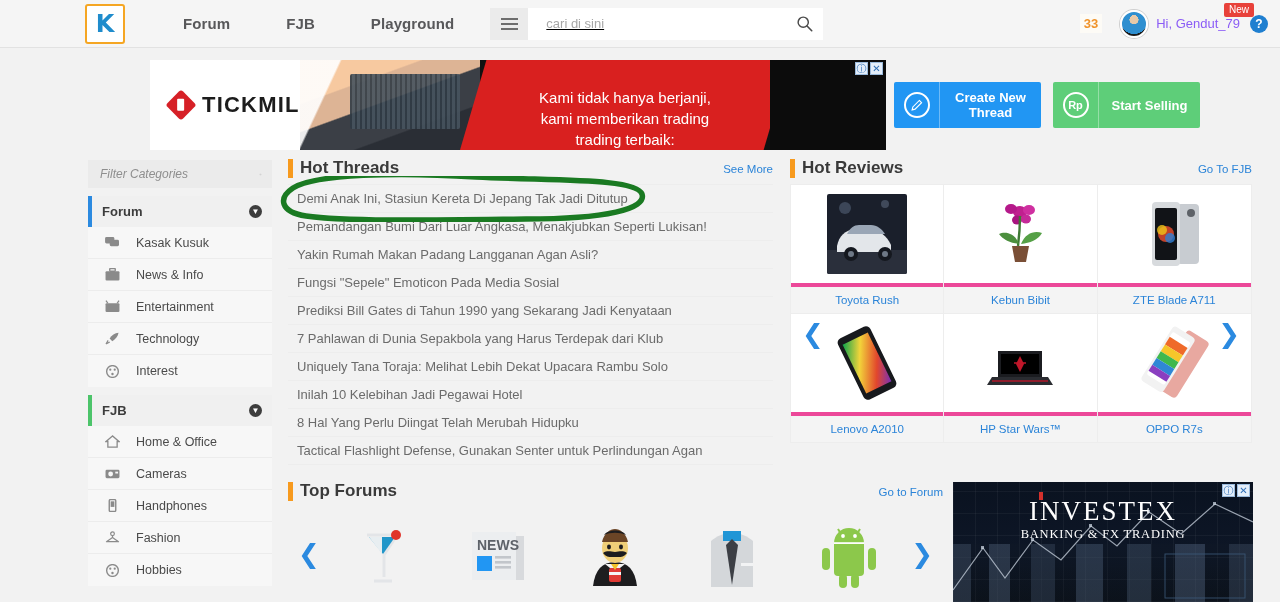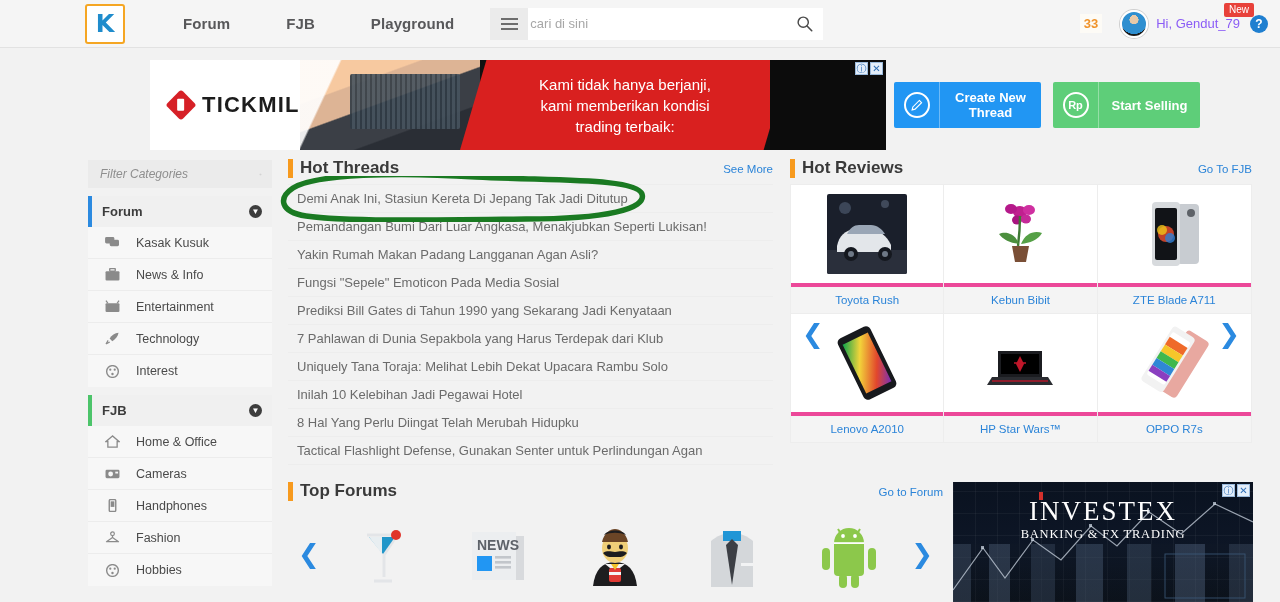--- a/index.html
+++ b/index.html
@@ -43,21 +43,21 @@
   }
   .hamburger {
     width: 38px; height: 32px; background: #ebebeb;
     display: flex; flex-direction: column; align-items: center;
     justify-content: center; gap: 3px; cursor: pointer;
   }
   .hamburger i { display:block; width: 17px; height: 2px; background: #6d6d6d; }
   .search-field {
     width: 295px; height: 32px; background: #fff;
     border: none; display: flex; align-items: center;
-    padding: 0 0; position: relative;
+    padding: 0 16px; position: relative; text-decoration: underline;
   }
   .search-input {
     border: none; outline: none; width: 250px;
     font-size: 13px; color: #555;
     font-family: "Liberation Sans", sans-serif;
     background: transparent;
   }
   .search-input::placeholder { color: #a7a7a7; }
   .search-icon {
     position: absolute; right: 10px; top: 7px;
@@ -128,21 +128,21 @@
   }
   .ad-photo::after {
     content:""; position:absolute; left:50px; top:14px; width:110px; height:55px;
     background: repeating-linear-gradient(90deg,#2f3a44 0 2px, #46535e 2px 5px);
     opacity:.9; border-radius:2px;
   }
   .ad-red {
     position: absolute; left: 310px; top: 0; width: 330px; height: 90px;
     background: #d9201f;
     clip-path: polygon(8% 0, 100% 0, 92% 100%, 0% 100%);
-    display: flex; align-items: center; justify-content: center;
+    display: flex; align-items: flex-end; justify-content: center;
   }
   .ad-red-text {
     color: #fff; font-size: 15px; line-height: 21px;
     text-align: center; font-family: "Liberation Sans", sans-serif;
   }
   .ad-black {
     position: absolute; left: 620px; top: 0; width: 116px; height: 90px;
     background: #0c0c0c;
   }
   .ad-ctrl {
@@ -399,21 +399,21 @@
 
   <div class="ad-banner">
     <div class="ad-left">
       <div class="tick-logo"></div>
       <span class="tick-name">TICKMILL</span>
     </div>
     <div class="ad-photo"></div>
     <div class="ad-red">
       <div class="ad-red-text">
         <div>Kami tidak hanya berjanji,</div>
-        <div>kami memberikan kondisi</div>
+        <div>kami memberikan trading</div>
         <div>trading terbaik:</div>
       </div>
     </div>
     <div class="ad-black"></div>
     <div class="ad-ctrl">
       <span>ⓘ</span>
       <span>✕</span>
     </div>
   </div>
 

